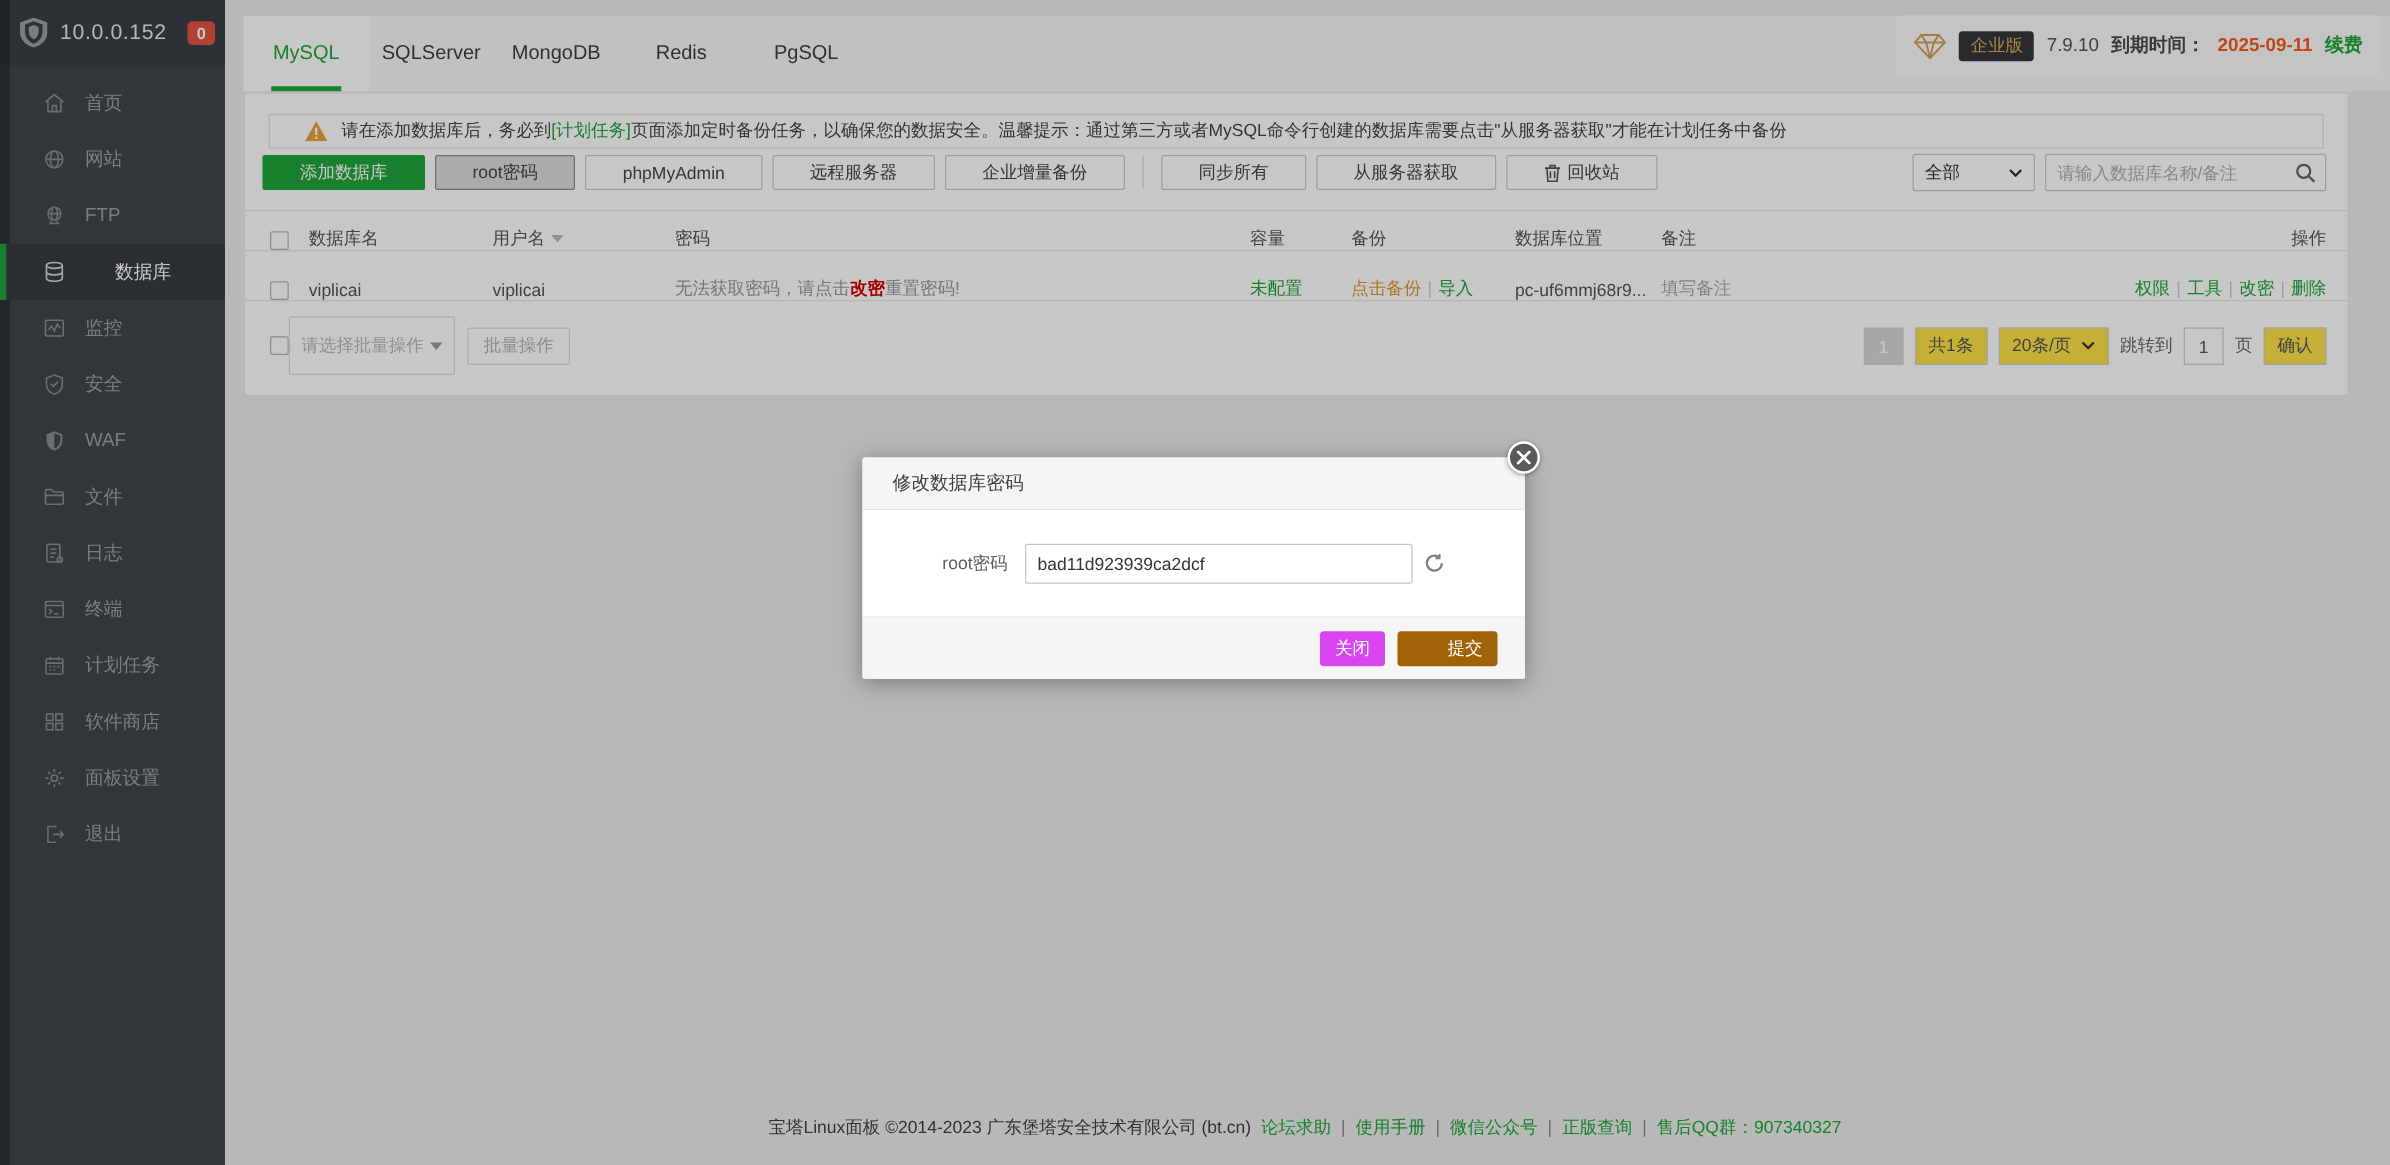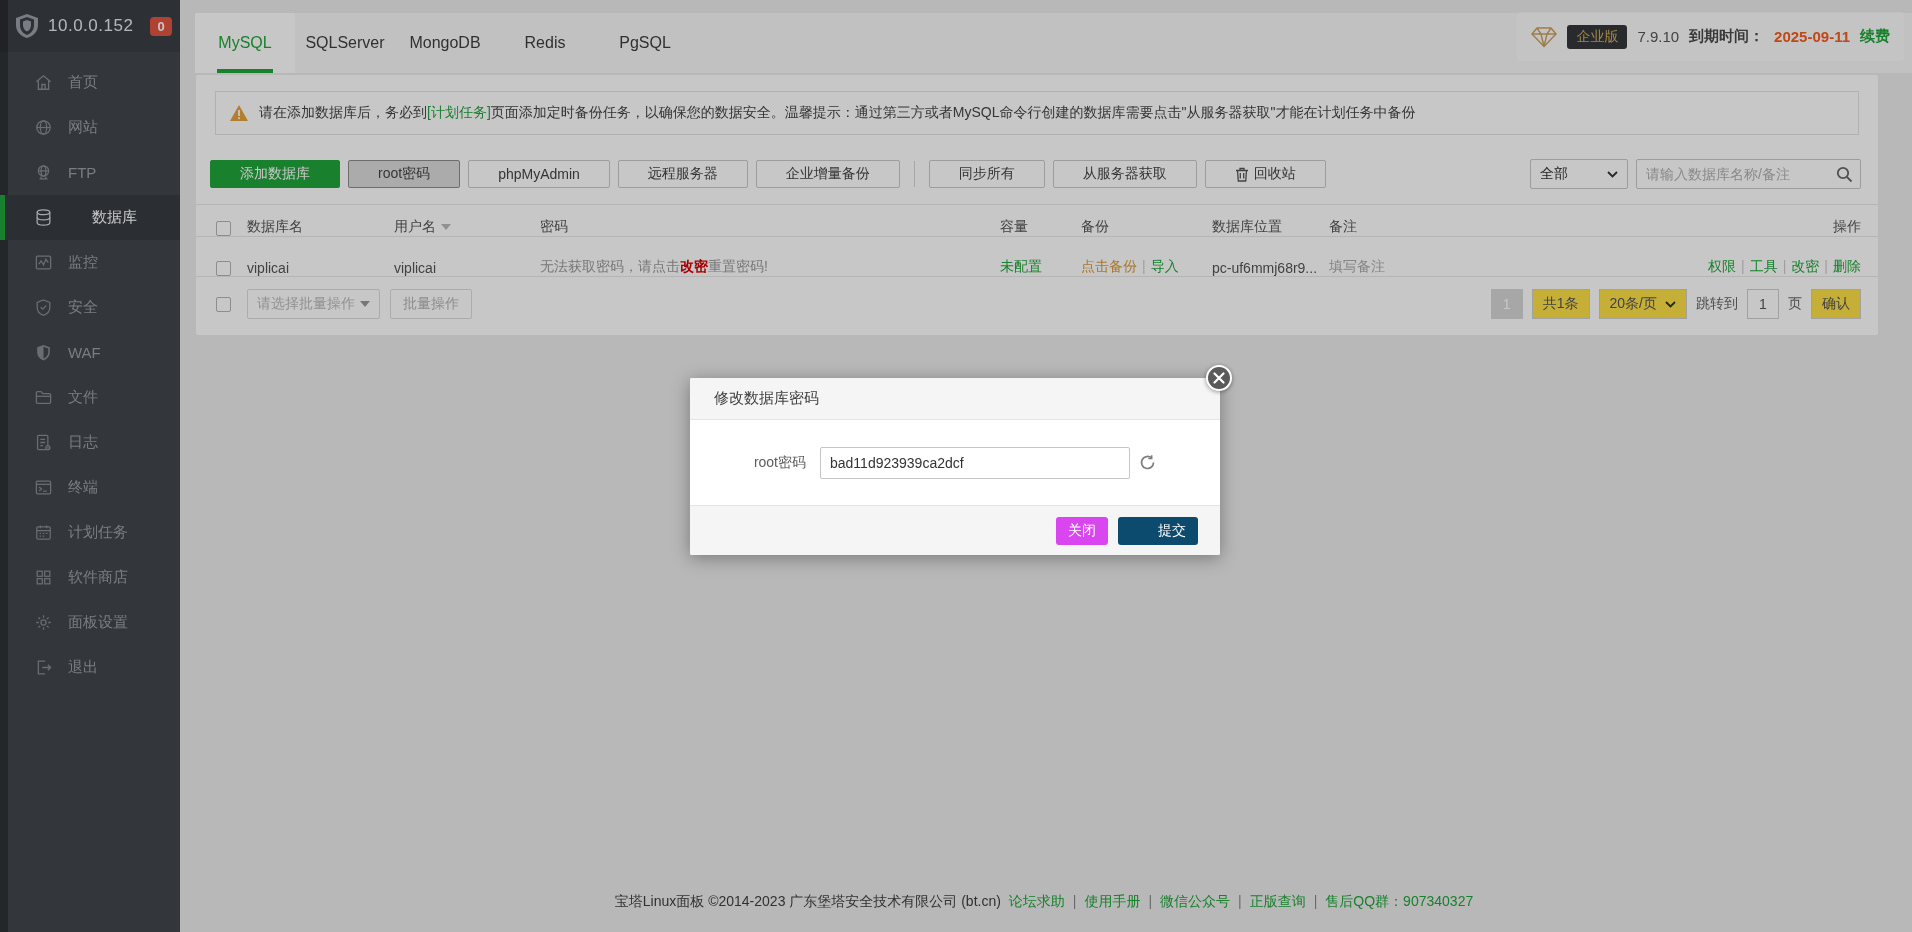--- a/index.html
+++ b/index.html
@@ -34,21 +34,21 @@
   .license .dia { width:26px; height:22px; }
   .ed-badge { background:#35373a; color:#d2ab56; font-size:14px; padding:3px 9px; border-radius:3px; }
   .ver { color:#555; font-size:15px; }
   .exp-label { color:#4a4a4a; font-size:15px; font-weight:bold; }
   .exp-date { color:#f75b1d; font-size:15px; font-weight:bold; }
   .renew { color:#20a53a; font-size:15px; font-weight:bold; cursor:pointer; }
 
   .content { padding:2px 34px 0 16px; }
   .card { background:#fff; border-radius:2px; padding:16px 0; }
 
-  .warnbox { margin:0 19px 24px; border:1px solid #e3e3e3; height:44px; display:flex; align-items:center; padding:0 14px; gap:11px; color:#454545; font-size:14px; }
+  .warnbox { margin:0 19px 4px; border:1px solid #e3e3e3; height:28px; display:flex; align-items:center; padding:0 28px; gap:11px; color:#454545; font-size:14px; }
   .warn-tri { width:18px; height:16px; flex:none; }
   .link-green { color:#20a53a; cursor:pointer; }
 
   .toolbar { display:flex; align-items:center; padding:0 17px 0 14px; margin-bottom:15px; }
   .btn { height:28px; padding:0 29px; background:#fff; border:1px solid #c9c9c9; border-radius:2px; font-size:14px; color:#454545; display:inline-flex; align-items:center; gap:5px; cursor:pointer; margin-right:8px; }
   .btn.green { background:#20a53a; border-color:#20a53a; color:#fff; }
   .btn.pressed { background:#dcdcdc; border-color:#8c8c8c; }
   .vsep { width:1px; height:26px; background:#d8d8d8; margin:0 14px 0 6px; }
   .trash { width:14px; height:15px; color:#555; }
   .tb-right { margin-left:auto; display:flex; align-items:center; gap:8px; }
@@ -72,46 +72,46 @@
   .caret-down { display:inline-block; width:0; height:0; border-left:5px solid transparent; border-right:5px solid transparent; border-top:6px solid #b9b9b9; margin-left:5px; vertical-align:1px; }
   .pwd-dim { color:#9a9a9a; }
   .em-red { color:#d40000; font-weight:bold; cursor:pointer; }
   .t-green { color:#20a53a; cursor:pointer; }
   .t-orange { color:#dd9a33; cursor:pointer; }
   .t-remark { color:#ababab; cursor:pointer; }
   .sep { color:#ccc; margin:0 5px; }
   .ops a { color:#20a53a; cursor:pointer; text-decoration:none; }
 
   .batchrow { display:flex; align-items:center; padding:12px 17px 0 20px; }
-  .batch-sel { width:133px; height:30px; border:1px solid #ddd; border-radius:2px; background:#fff; display:flex; align-items:center; padding:0 9px; color:#bbb; font-size:14px; margin-left:16px; }
+  .batch-sel { width:133px; height:47px; border:1px solid #ddd; border-radius:2px; background:#fff; display:flex; align-items:center; padding:0 9px; color:#bbb; font-size:14px; }
   .tri { width:0; height:0; border-left:5px solid transparent; border-right:5px solid transparent; border-top:6px solid #999; margin-left:auto; }
   .btn-dis { height:30px; padding:0 12px; border:1px solid #ddd; border-radius:2px; background:#fff; color:#b5b5b5; font-size:14px; margin-left:10px; cursor:pointer; }
   .pager { margin-left:auto; display:flex; align-items:center; gap:9px; color:#666; }
   .pg-cur { width:32px; height:30px; background:#d6d6d6; color:#fff; display:flex; align-items:center; justify-content:center; font-size:14px; }
   .pg-box { height:30px; border:1px solid #cfcfcf; background:#fde047; display:flex; align-items:center; padding:0 10px; font-size:14px; color:#555; cursor:pointer; }
   .pg-jump { width:32px; height:30px; border:1px solid #cfcfcf; background:#fff; text-align:center; font-size:14px; color:#555; outline:none; font-family:inherit; }
 
   .pagefooter { position:absolute; left:0; right:0; top:893px; text-align:center; font-size:14px; color:#3f3f3f; }
   .pagefooter .fl { color:#20a53a; cursor:pointer; margin:0 4px; }
   .pagefooter .fsep { color:#8a8a8a; margin:0 4px; }
 
   
   .overlay { position:absolute; inset:0; background:rgba(0,0,0,0.22); z-index:50; }
-  .modal { position:absolute; left:690px; top:378px; width:530px; z-index:60; background:#fff; box-shadow:0 3px 18px rgba(0,0,0,0.35); border-radius:2px; }
+  .modal { position:absolute; left:690px; top:366px; width:530px; z-index:60; background:#fff; box-shadow:0 3px 18px rgba(0,0,0,0.35); border-radius:2px; }
   .modal-close { position:absolute; top:-13px; right:-12px; width:26px; height:26px; border-radius:50%; background:#5a5a5a; border:2px solid #fff; color:#fff; display:flex; align-items:center; justify-content:center; cursor:pointer; box-shadow:0 1px 4px rgba(0,0,0,0.4); z-index:61; }
   .modal-close svg { width:12px; height:12px; }
   .modal-head { height:42px; background:#f5f5f5; border-bottom:1px solid #e4e4e4; display:flex; align-items:center; padding-left:24px; font-size:15px; color:#404040; border-radius:2px 2px 0 0; }
   .modal-body { height:85px; display:flex; align-items:center; padding-left:44px; background:#fff; }
   .fld-label { width:72px; text-align:right; color:#5c5c5c; font-size:14px; }
   .fld-input { margin-left:14px; width:310px; height:32px; border:1px solid #c6c6c6; border-radius:2px; padding:0 9px; font-size:14px; color:#333; outline:none; font-family:inherit; }
   .refresh-ic { margin-left:9px; width:17px; height:17px; color:#7d7d7d; cursor:pointer; }
   .modal-foot { height:50px; background:#f5f5f5; border-top:1px solid #e4e4e4; display:flex; align-items:center; justify-content:flex-end; padding-right:22px; gap:10px; border-radius:0 0 2px 2px; }
   .mbtn { height:28px; padding:0 12px; border:none; border-radius:3px; color:#fff; font-size:14px; cursor:pointer; font-family:inherit; }
   .mbtn.close { background:#d946ef; }
-  .mbtn.submit { background:#0c4a6e;padding-left:40px; }
+  .mbtn.submit { background:#a16207;padding-left:40px; }
 </style>
 </head>
 <body>
 
 <aside class="sidebar">
   <div class="logo-row">
     <svg class="shield" viewBox="0 0 22 24" fill="currentColor">
         <path d="M11 0 L22 4 V11 C22 18 17 22.5 11 24 C5 22.5 0 18 0 11 V4 Z M11 3 L4 5.5 V11 C4 16 7 19.5 11 21 C15 19.5 18 16 18 11 V5.5 Z M11 6 L15 7.5 V11 C15 14 13.5 16.3 11 17.5 C8.5 16.3 7 14 7 11 V7.5 Z"></path>
       </svg>
     <span class="ip">10.0.0.152</span>

